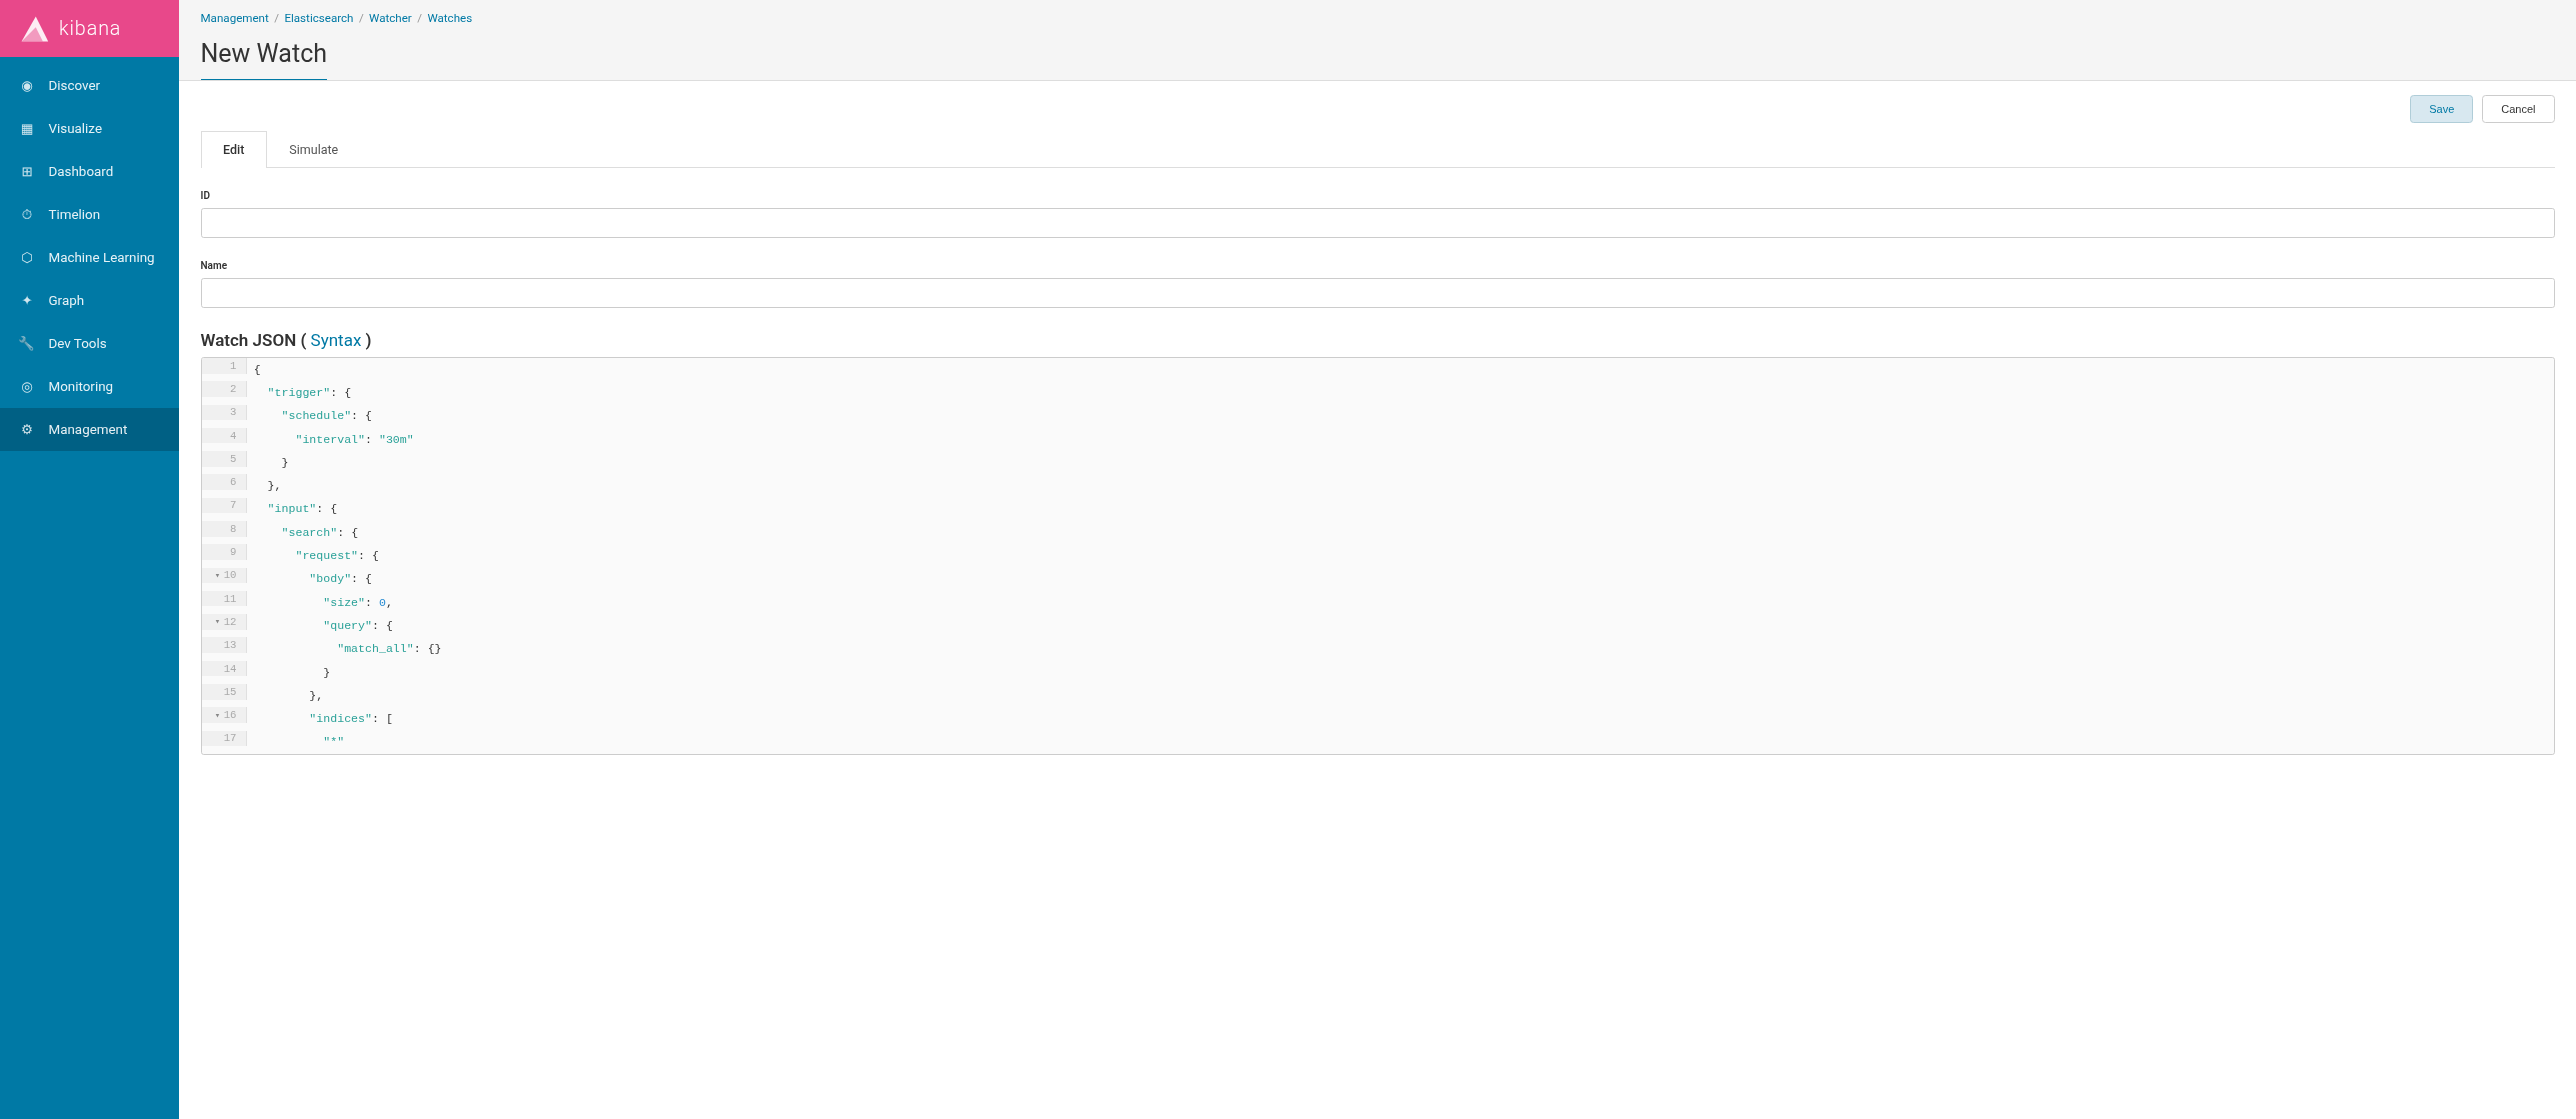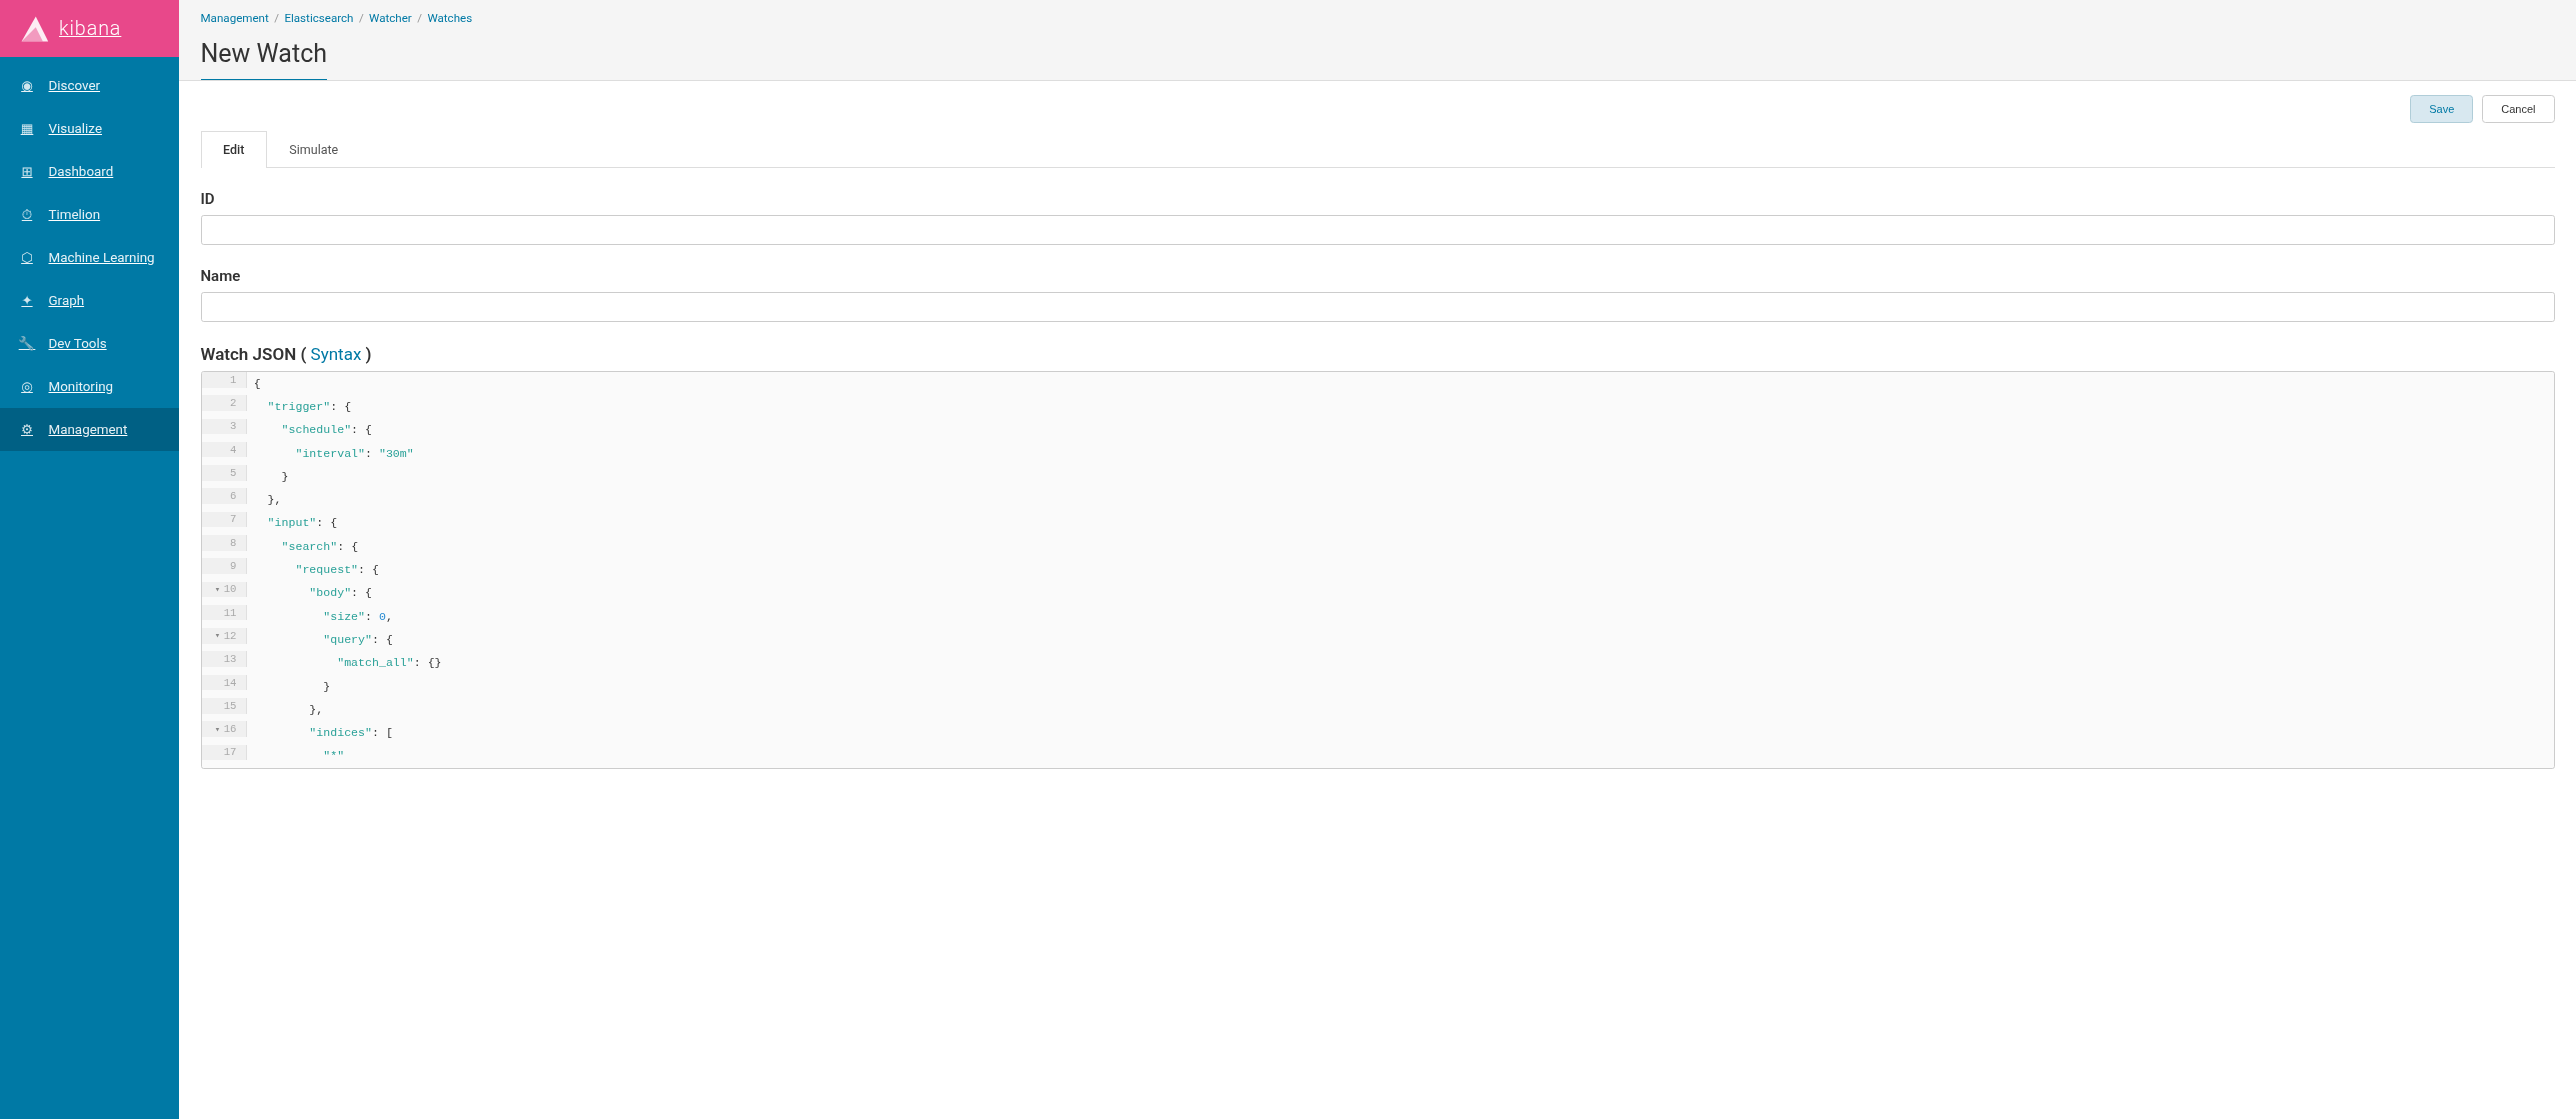--- a/index.html
+++ b/index.html
@@ -6,21 +6,20 @@
     body { font-family: -apple-system, BlinkMacSystemFont, 'Segoe UI', Roboto, sans-serif; display: flex; height: 100vh; background: #f5f5f5; font-size: 12.5px; }
 
     
     .sidebar {
       width: 179px;
       min-width: 179px;
       background: #0079a5;
       display: flex;
       flex-direction: column;
       color: white;
-      text-decoration: underline;
     }
     .sidebar-logo {
       background: #e8488a;
       padding: 14.3px 18px;
       display: flex;
       align-items: center;
       gap: 9px;
       height: 57px;
     }
     .logo-icon {
@@ -151,21 +150,21 @@
       background: white;
       color: #333;
       font-weight: 500;
     }
 
     
     .field-group {
       margin-bottom: 21.5px;
     }
     .field-label {
-      font-size: 15px;
+      font-size: 10px;
       font-weight: 600;
       color: #333;
       margin-bottom: 7.2px;
       display: block;
     }
     .field-input {
       width: 100%;
       padding: 7.2px 10.7px;
       border: 0.9px solid #ccc;
       border-radius: 2.7px;

